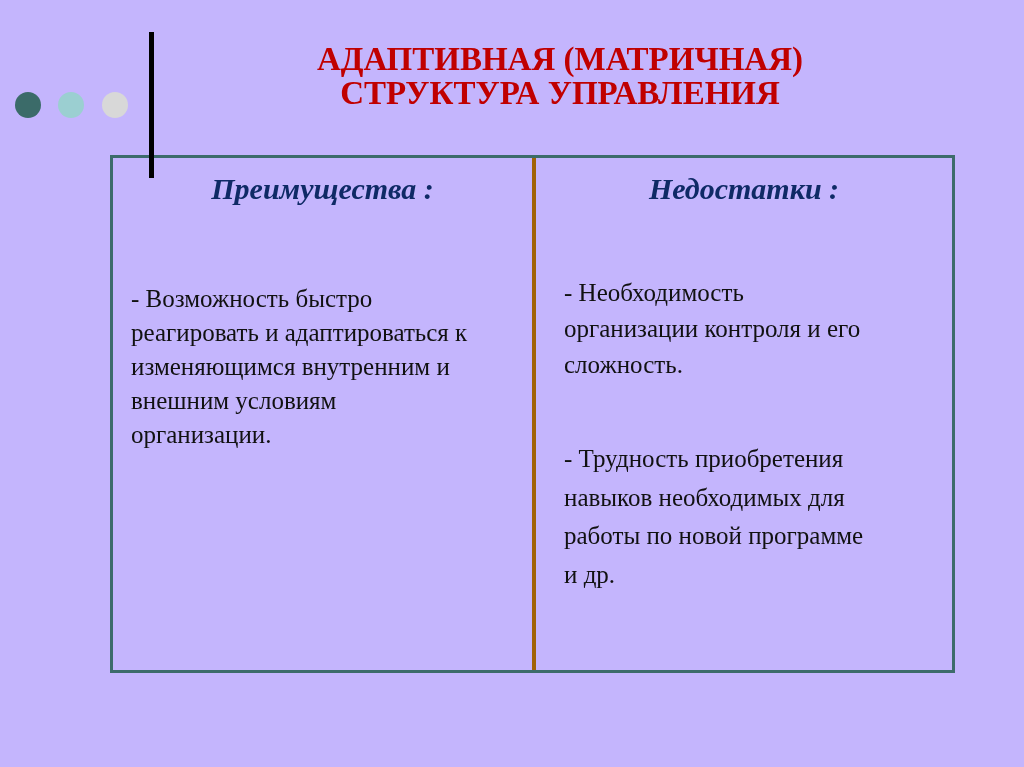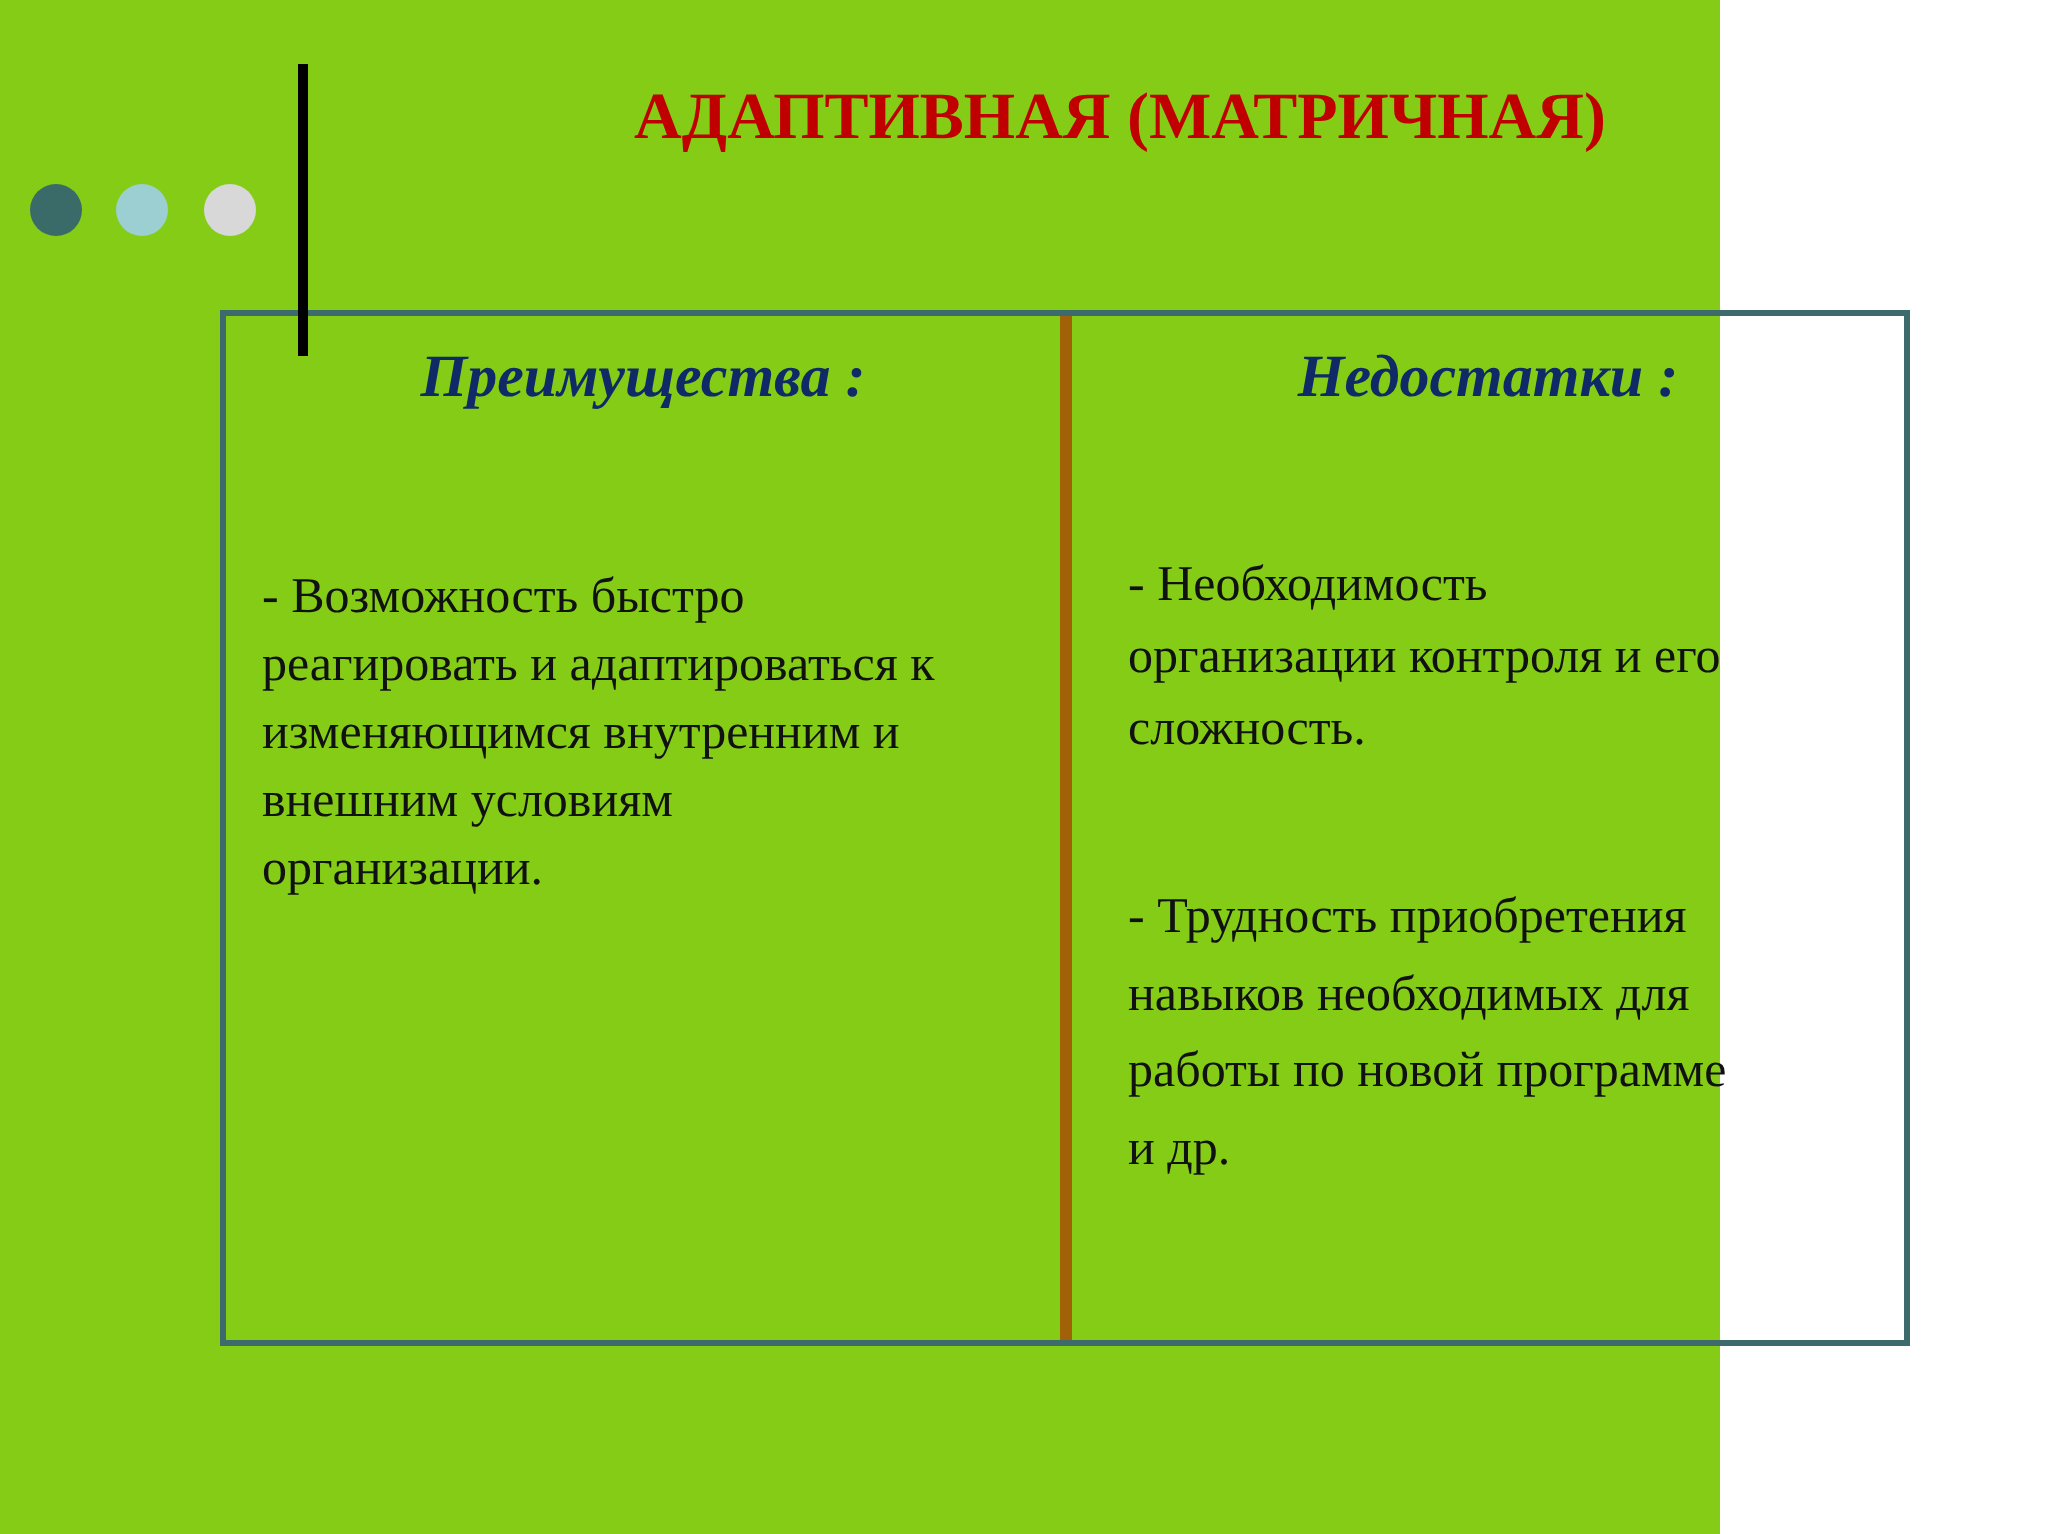--- a/index.html
+++ b/index.html
@@ -5,23 +5,23 @@
     html, body {
       margin: 0;
       padding: 0;
       width: 1024px;
       height: 767px;
       background: #ffffff;
       overflow: hidden;
     }
     .slide {
       position: relative;
-      width: 860px;
+      width: 1024px;
       height: 767px;
-      background: #84cc16;
+      background: #c4b5fd;
       font-family: "Liberation Serif", serif;
     }
     .dot {
       position: absolute;
       width: 26px;
       height: 26px;
       border-radius: 50%;
       top: 92px;
     }
     .dot.d1 { left: 15px; }
@@ -57,21 +57,21 @@
       box-sizing: border-box;
       display: flex;
     }
     .col {
       position: relative;
       height: 100%;
       box-sizing: border-box;
     }
     .col.left {
       width: 423px;
-      border-right: 6px solid #a16207;
+      border-right: 4px solid #a16207;
     }
     .col.right {
       flex: 1;
       padding-left: 12px;
     }
     .col-head {
       position: absolute;
       top: 14px;
       left: 0;
       right: 0;
@@ -99,20 +99,21 @@
 
 <div class="slide">
 
   <div class="dot d1" style="background: rgb(59, 107, 105);"></div>
   <div class="dot d2" style="background: rgb(155, 207, 209);"></div>
   <div class="dot d3" style="background: rgb(216, 216, 216);"></div>
   <div class="vbar"></div>
 
   <div class="title" style="color: rgb(192, 0, 0);">
     <div>АДАПТИВНАЯ (МАТРИЧНАЯ)</div>
+    <div>СТРУКТУРА УПРАВЛЕНИЯ</div>
   </div>
 
   <div class="table-box" style="border-color: rgb(61, 107, 107);">
     <div class="col left">
       <div class="col-head" style="color: rgb(15, 42, 102);">Преимущества :</div>
       <div class="item i1">- Возможность быстро
 реагировать и адаптироваться к
 изменяющимся внутренним и
 внешним условиям
 организации.</div>

